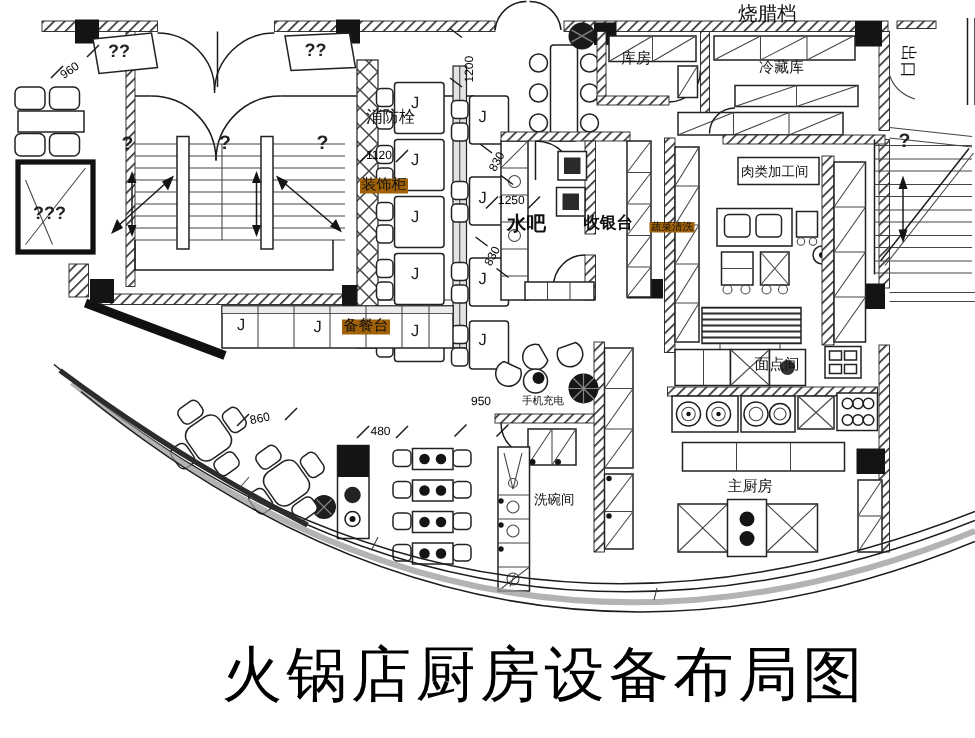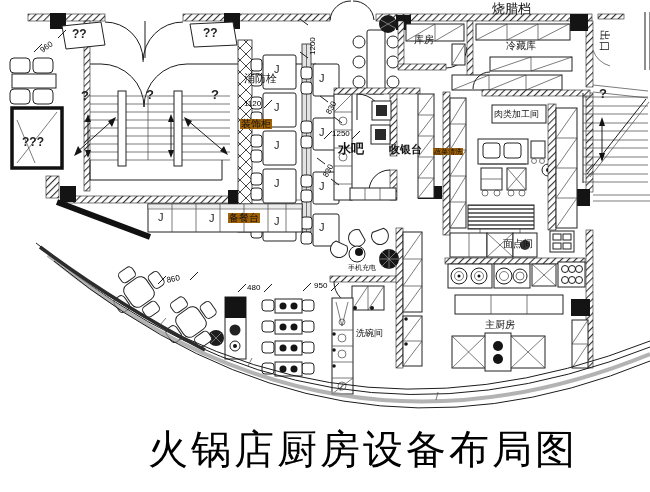--- a/index.html
+++ b/index.html
@@ -448,21 +448,21 @@
   <div class="lbl bg" style="left:240px;top:119px;font-size:10px;">装饰柜</div>
   <div class="lbl bg" style="left:228px;top:213px;font-size:10px;">备餐台</div>
   <div class="lbl" style="left:348px;top:264px;font-size:7px;">手机充电</div>
 
   <div class="lbl dim rotm90" style="left:309px;top:55px;">1200</div>
   <div class="lbl dim" style="left:244px;top:100px;">1120</div>
   <div class="lbl dim" style="left:332px;top:130px;">1250</div>
   <div class="lbl dim rot62" style="left:325px;top:112px;">830</div>
   <div class="lbl dim rot62" style="left:322px;top:175px;">830</div>
   <div class="lbl dim" style="left:247px;top:284px;">480</div>
-  <div class="lbl dim" style="left:314px;top:282px;">950</div>
+  <div class="lbl dim" style="left:314px;top:264px;">950</div>
   <div class="lbl dim rot12" style="left:166px;top:277px;">860</div>
   <div class="lbl dim rot35" style="left:39px;top:48px;">960</div>
 
   <div class="lbl q" style="left:72px;top:28px;">??</div>
   <div class="lbl q" style="left:203px;top:27px;">??</div>
   <div class="lbl q" style="left:22px;top:136px;">???</div>
   <div class="lbl q" style="left:81px;top:89px;font-size:13px;">?</div>
   <div class="lbl q" style="left:146px;top:88px;font-size:13px;">?</div>
   <div class="lbl q" style="left:211px;top:88px;font-size:13px;">?</div>
   <div class="lbl q" style="left:599px;top:87px;font-size:13px;">?</div>

